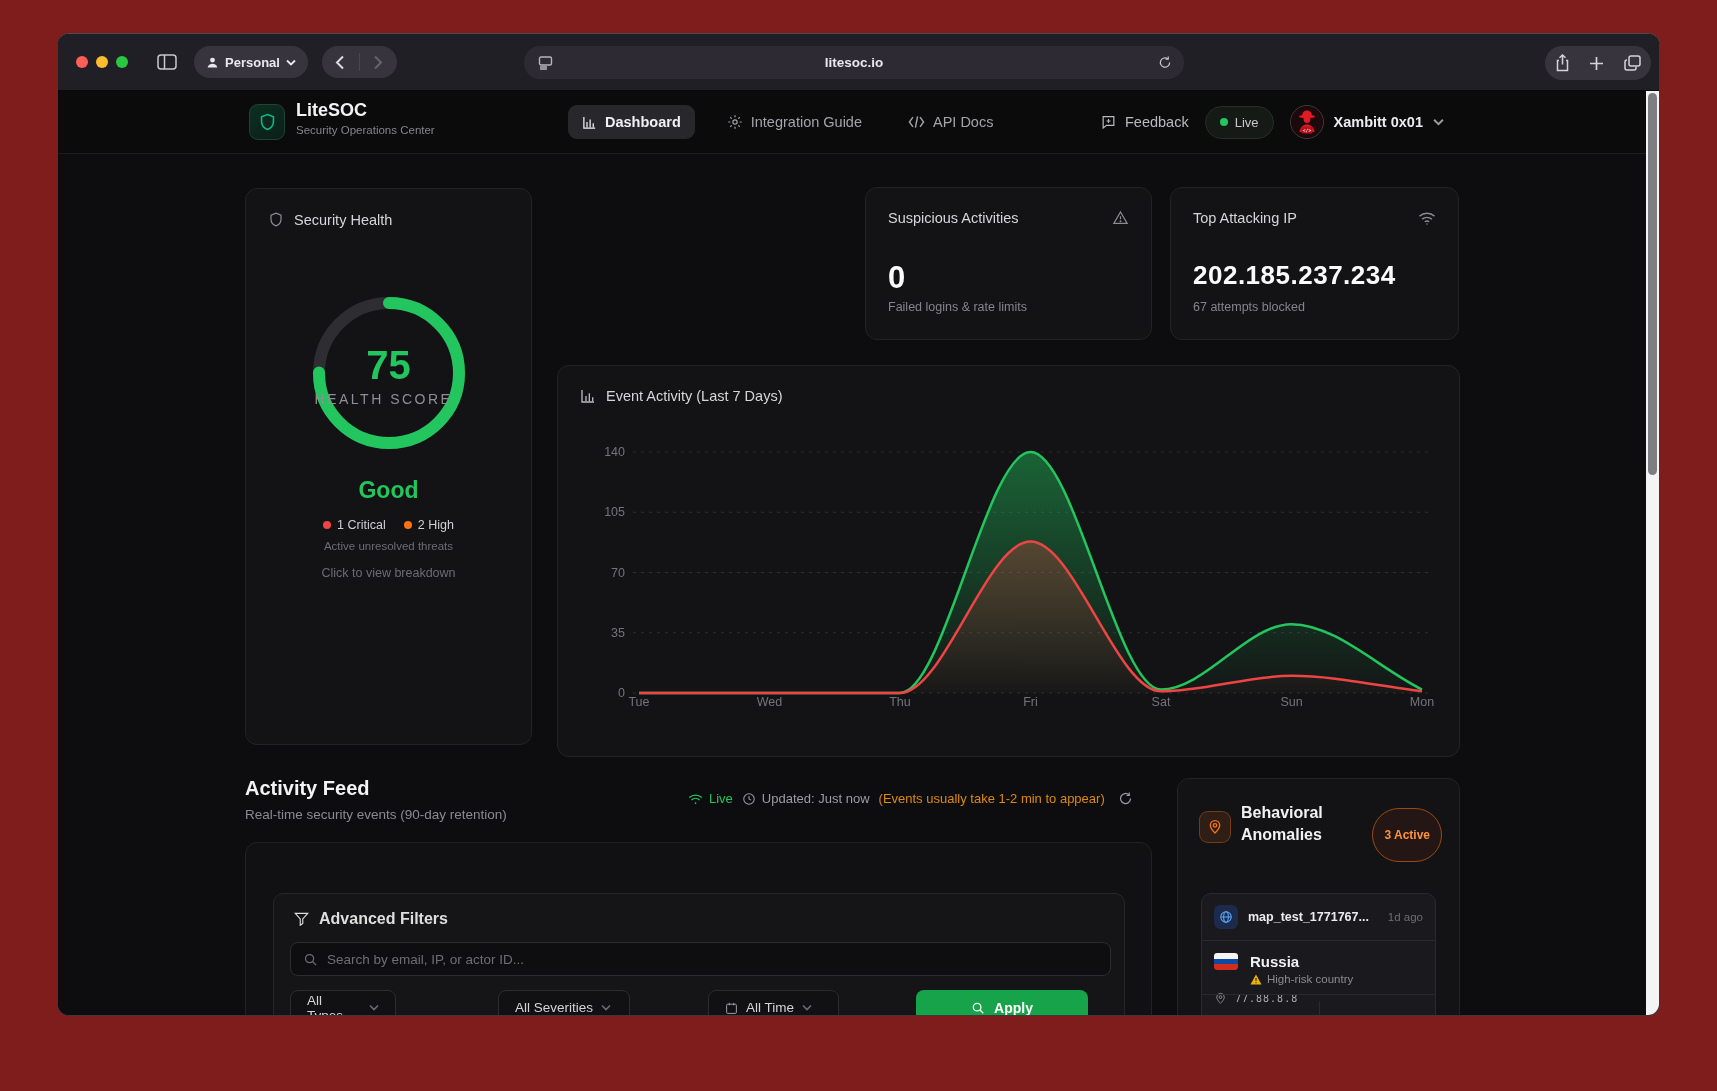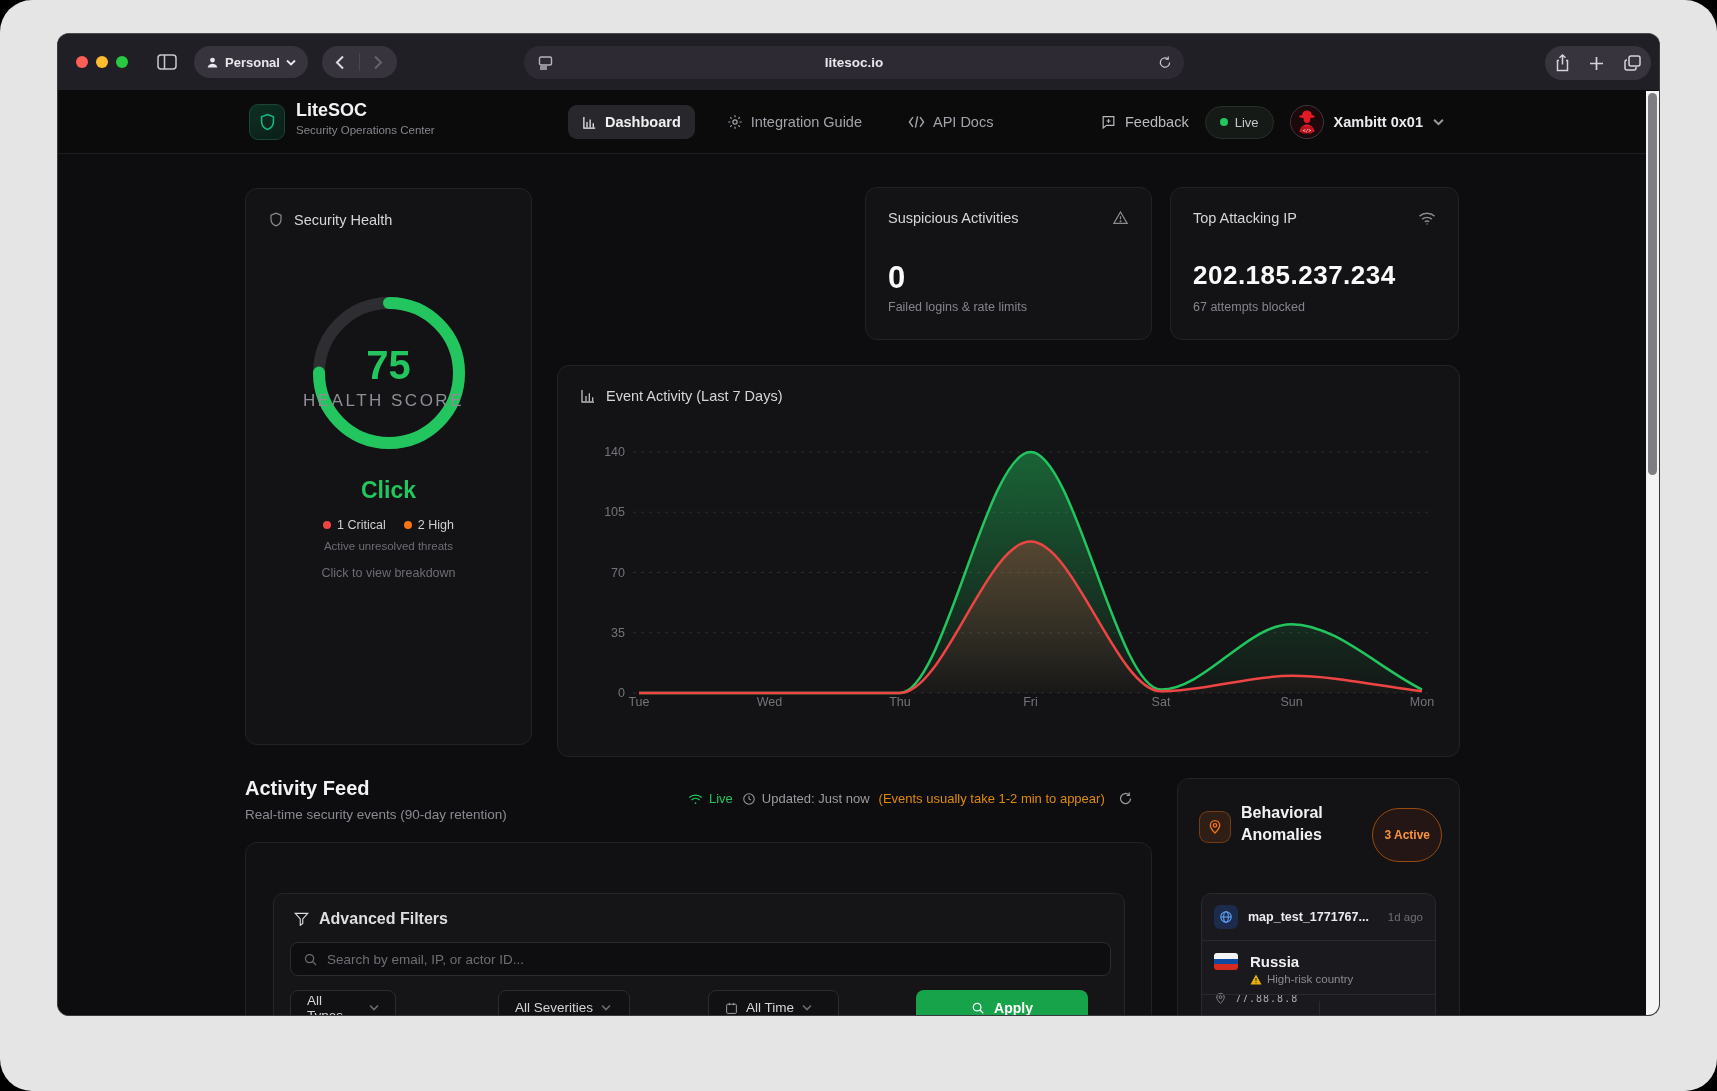--- a/index.html
+++ b/index.html
@@ -1,18 +1,18 @@
 <!DOCTYPE html>
 <html><head>
 <meta charset="utf-8">
 <style>
   * { margin:0; padding:0; box-sizing:border-box; }
   html,body { background:#000; }
   body { font-family:"Liberation Sans", sans-serif; }
-  #stage { position:relative; width:1717px; height:1091px; background:#e5e5e5; overflow:hidden;border-radius:32px; }
+  #stage { position:relative; width:1717px; height:1091px; background:#7f1d1d; overflow:hidden; }
 
   
   .window { position:absolute; left:57px; top:33px; width:1603px; height:983px;
     background:#0d0d0f; border-radius:12px; overflow:hidden;
     border:1px solid #3a3a3e; border-top-color:#4a4a4f; }
 
   
   .chrome { position:absolute; left:0; top:0; right:0; height:57px; background:#211f26;
     border-bottom:1px solid #09090a; display:flex; align-items:center; }
   .lights { display:flex; gap:8px; margin-left:18px; }
@@ -58,21 +58,21 @@
   .card-title-row { display:flex; align-items:center; justify-content:space-between; padding:22px 22px 0 22px; }
   .card-title { font-size:14.5px; color:#d6d6da; display:flex; align-items:center; gap:10px; }
   .card-icon { color:#8a8a92; }
   .stat-value { position:absolute; left:22px; top:72px; font-size:31px; font-weight:700; color:#fafafa; letter-spacing:.5px;}
   .stat-sub { position:absolute; left:22px; top:112px; font-size:12.5px; color:#84848c; }
 
   
   .gauge-wrap { position:absolute; left:0; top:96px; width:100%; text-align:center; }
   .gauge-box { position:relative; width:176px; height:176px; margin:0 auto; }
   .gauge-num { position:absolute; left:0; right:0; top:58px; font-size:40px; font-weight:700; color:#22c55e; }
-  .gauge-cap { position:absolute; left:0; right:10px; top:106px; font-size:17px; letter-spacing:2.5px; color:#8e8e96; }
+  .gauge-cap { position:absolute; left:0; right:10px; top:106px; font-size:14px; letter-spacing:2.5px; color:#8e8e96; }
   .health-status { margin-top:16px; font-size:23px; font-weight:700; color:#22c55e; }
   .threat-dots { margin-top:14px; display:flex; justify-content:center; gap:18px; font-size:12.5px; color:#cfcfd4; }
   .tdot { width:8px; height:8px; border-radius:50%; display:inline-block; margin-right:6px; }
   .muted-sm { margin-top:8px; font-size:11.5px; color:#6c6c74; }
   .muted-click { margin-top:14px; font-size:12.5px; color:#6c6c74; }
 
   
   .chart-legend { position:absolute; left:0; right:0; bottom:10px; display:flex; justify-content:center; gap:26px;
     font-size:12px; color:#9a9aa1; align-items:center; }
   .chart-legend .dot { width:9px; height:9px; border-radius:50%; display:inline-block; margin-right:7px; }
@@ -320,21 +320,21 @@
         </div>
         <div class="gauge-wrap">
           <div class="gauge-box">
             <svg width="176" height="176" viewBox="0 0 176 176">
               <circle cx="88" cy="88" r="70" fill="none" stroke="#2d2d32" stroke-width="12"></circle>
               <circle id="gauge-arc" cx="88" cy="88" r="70" fill="none" stroke="#22c55e" stroke-width="12" stroke-linecap="round" transform="rotate(-90 88 88)" stroke-dasharray="329.8672286269283 439.822971502571"></circle>
             </svg>
             <div class="gauge-num">75</div>
             <div class="gauge-cap">HEALTH SCORE</div>
           </div>
-          <div class="health-status">Click</div>
+          <div class="health-status">Good</div>
           <div class="threat-dots">
             <span><span class="tdot" style="background:#ef4444;"></span><span>1 Critical</span></span>
             <span><span class="tdot" style="background:#f97316;"></span><span>2 High</span></span>
           </div>
           <div class="muted-sm">Active unresolved threats</div>
           <div class="muted-click">Click to view breakdown</div>
         </div>
       </div>
 
 

